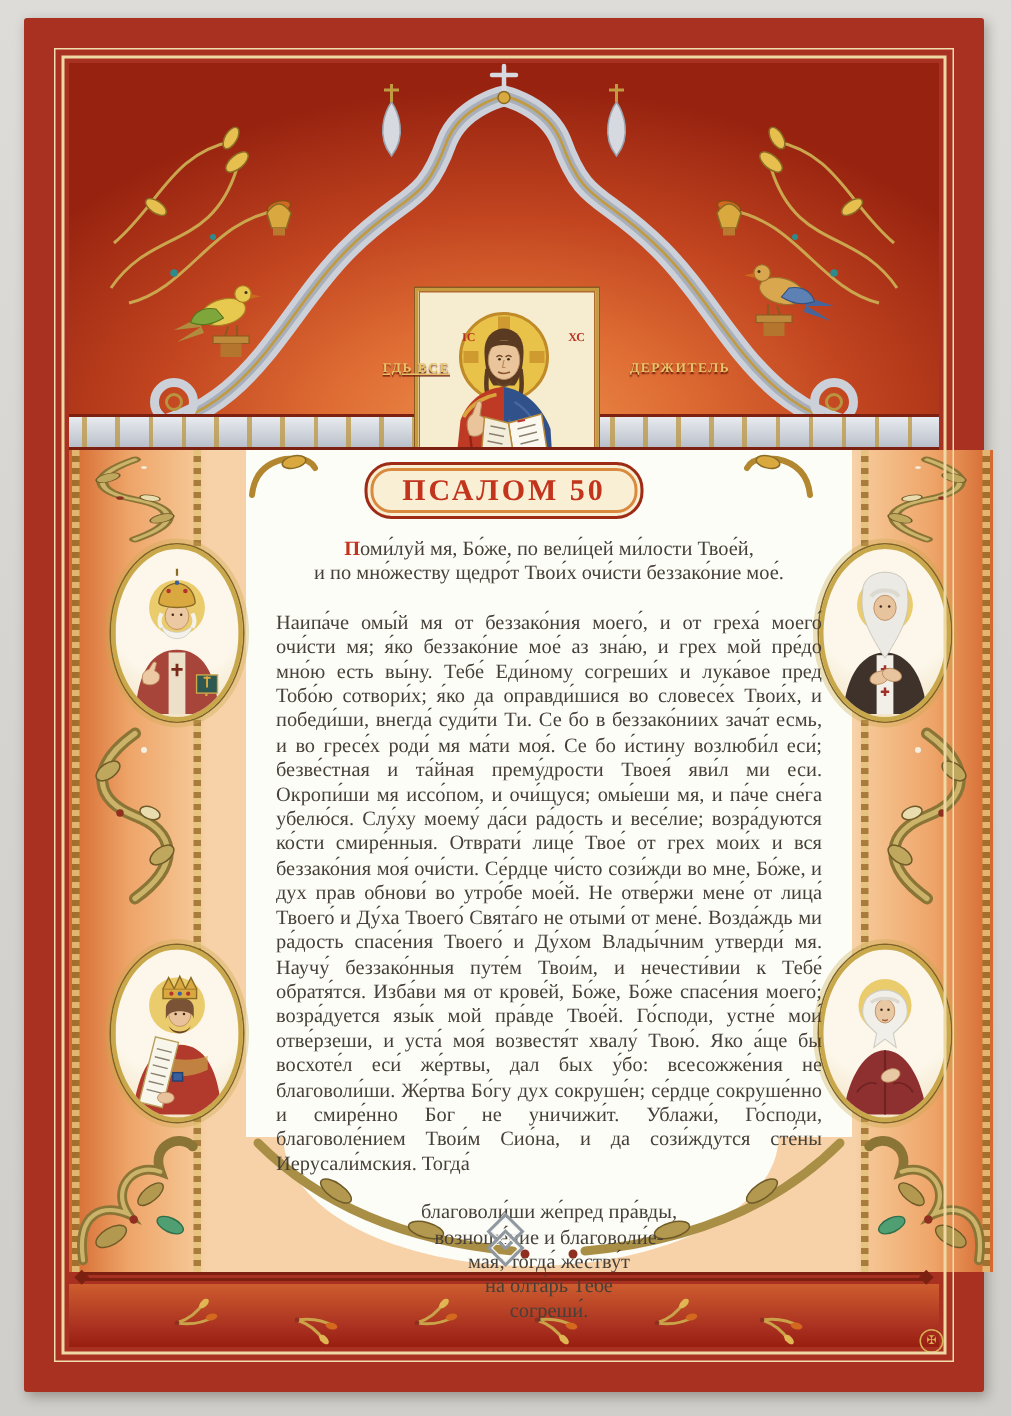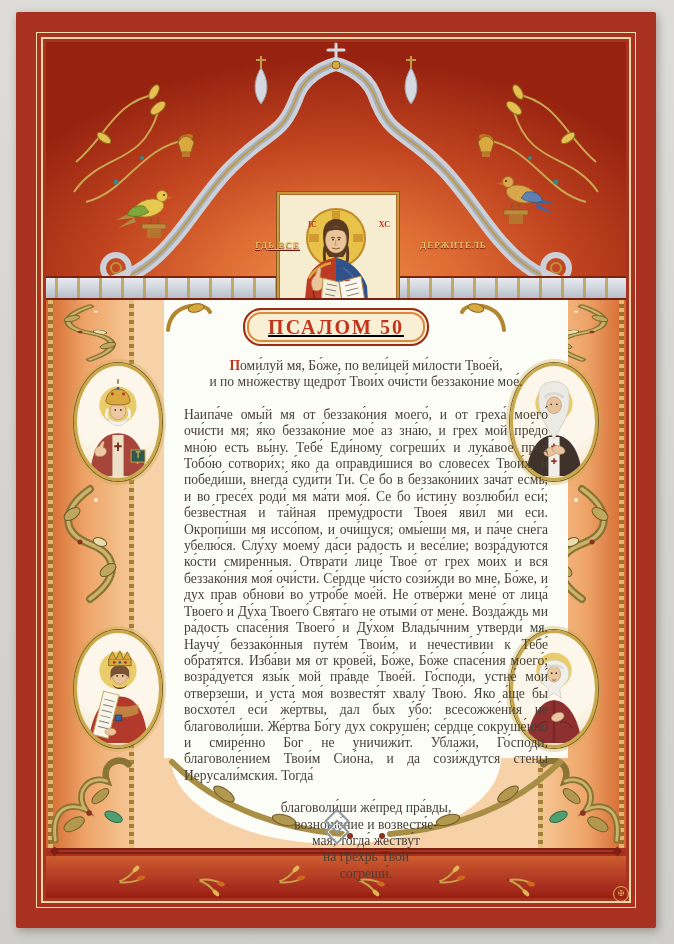--- a/index.html
+++ b/index.html
@@ -40,27 +40,27 @@
     position:absolute;left:30px;top:264px;width:580px;height:24px;z-index:4;
     background:
       repeating-linear-gradient(90deg, rgba(188,150,64,.0) 0 9px, rgba(188,150,64,.75) 9px 12px, rgba(188,150,64,.0) 12px 22px),
       linear-gradient(180deg,#e8ebef 0%,#cdd2da 60%,#b9bfc9 100%);
     border-top:2px solid #7c2012;border-bottom:2px solid #7c2012;box-sizing:border-box;
   }
   .badge{
     position:absolute;left:50%;top:296px;transform:translateX(-50%);z-index:8;
     width:182px;height:34px;border-radius:18px;background:#f9efd4;
     border:2px solid #9e2b16;box-shadow:inset 0 0 0 2px #f9efd4, inset 0 0 0 4px #d98a3f;
-    display:flex;align-items:center;justify-content:center;text-decoration:underline;
+    display:flex;align-items:center;justify-content:center;
   }
   .badge span{font-size:20px;font-weight:bold;letter-spacing:2px;color:#c2341c;}
 
   
   .mid{position:absolute;left:30px;top:288px;width:580px;height:548px;
-    background:linear-gradient(90deg,#d96f3a 0%,#f2bb8b 12%,#f7d2a8 15%,#f7d2a8 85%,#f2bb8b 88%,#d96f3a 100%);}
+    background:linear-gradient(90deg,#d96f3a 0%,#f2bb8b 12%,#f7d2a8 15%,#f7d2a8 85%,#f2bb8b 88%,#d96f3a 100%);padding-left:36px;}
   .col{position:absolute;top:0;width:88px;height:548px;overflow:hidden;}
   .col-l{left:0;background:linear-gradient(90deg,#d4682f 0%,#eea468 45%,#f6c998 100%);}
   .col-r{right:0;background:linear-gradient(270deg,#d4682f 0%,#eea468 45%,#f6c998 100%);}
   .beads{position:absolute;top:0;bottom:0;width:5px;
     background:repeating-linear-gradient(180deg,#e3c27a 0 4px,#9a6f2c 4px 8px);opacity:.85;}
   .beads-in{right:0;} .beads-out{left:2px;}
   .col-r .beads-in{right:auto;left:0;} .col-r .beads-out{left:auto;right:2px;}
 
   .panel-bg{position:absolute;left:118px;top:0;width:404px;height:458px;background:#fdfdf8;}
   .panel-taper{position:absolute;left:calc(50% - 165px);top:458px;width:330px;height:86px;
@@ -392,23 +392,23 @@
         <ellipse cx="48" cy="88" rx="7" ry="4.5" fill="#e9c8a4" stroke="#b98a5c" stroke-width="0.6" transform="rotate(-20 48 88)"></ellipse>
       </svg>
     </div>
 
     <div class="text">
       <p class="opening"><span class="initial">П</span><span>оми́луй мя, Бо́же, по вели́цей ми́лости Твое́й,</span><br>
       <span>и по мно́жеству щедро́т Твои́х очи́сти беззако́ние мое́.</span></p>
       <p class="bodytext">Наипа́че омы́й мя от беззако́ния моего́, и от греха́ моего́ очи́сти мя; я́ко беззако́ние мое́ аз зна́ю, и грех мой пре́до мно́ю есть вы́ну. Тебе́ Еди́ному согреши́х и лука́вое пред Тобо́ю сотвори́х; я́ко да оправди́шися во словесе́х Твои́х, и победи́ши, внегда́ суди́ти Ти. Се бо в беззако́ниих зача́т есмь, и во гресе́х роди́ мя ма́ти моя́. Се бо и́стину возлюби́л еси́; безве́стная и та́йная прему́дрости Твоея́ яви́л ми еси. Окропи́ши мя иссо́пом, и очи́щуся; омы́еши мя, и па́че сне́га убелю́ся. Слу́ху моему́ да́си ра́дость и весе́лие; возра́дуются ко́сти смире́нныя. Отврати́ лице́ Твое́ от грех мои́х и вся беззако́ния моя́ очи́сти. Се́рдце чи́сто сози́жди во мне, Бо́же, и дух прав обнови́ во утро́бе мое́й. Не отве́ржи мене́ от лица́ Твоего́ и Ду́ха Твоего́ Свята́го не отыми́ от мене́. Возда́ждь ми ра́дость спасе́ния Твоего́ и Ду́хом Влады́чним утверди́ мя. Научу́ беззако́нныя путе́м Твои́м, и нечести́вии к Тебе́ обратя́тся. Изба́ви мя от крове́й, Бо́же, Бо́же спасе́ния моего́; возра́дуется язы́к мой пра́вде Твое́й. Го́споди, устне́ мои́ отве́рзеши, и уста́ моя́ возвестя́т хвалу́ Твою́. Яко а́ще бы восхоте́л еси́ же́ртвы, дал бых у́бо: всесожже́ния не благоволи́ши. Же́ртва Бо́гу дух сокруше́н; се́рдце сокруше́нно и смире́нно Бог не уничижи́т. Ублажи́, Го́споди, благоволе́нием Твои́м Сио́на, и да сози́ждутся сте́ны Иерусали́мския. Тогда́</p>
       <div class="tail">
         <div>благоволи́ши же́пред пра́вды,</div>
-        <div>возноше́ние и возвестя́е-</div>
+        <div>возноше́ние и благоволи́е-</div>
         <div>мая; тогда́ жеству́т</div>
-        <div>на грех́рь Твой</div>
+        <div>на олта́рь Тебе</div>
         <div>согреши́.</div>
       </div>
     </div>
 
     <svg class="swags" viewBox="0 0 404 96">
       <path d="M8,4 Q70,66 178,76" fill="none" stroke="#a98f45" stroke-width="6" stroke-linecap="round"></path>
       <path d="M396,4 Q334,66 226,76" fill="none" stroke="#a98f45" stroke-width="6" stroke-linecap="round"></path>
       <ellipse cx="60" cy="36" rx="12" ry="5" fill="#b3994f" stroke="#6f5a28" transform="rotate(35 60 36)"></ellipse>
       <ellipse cx="120" cy="62" rx="12" ry="5" fill="#b3994f" stroke="#6f5a28" transform="rotate(15 120 62)"></ellipse>
       <ellipse cx="344" cy="36" rx="12" ry="5" fill="#b3994f" stroke="#6f5a28" transform="rotate(-35 344 36)"></ellipse>

